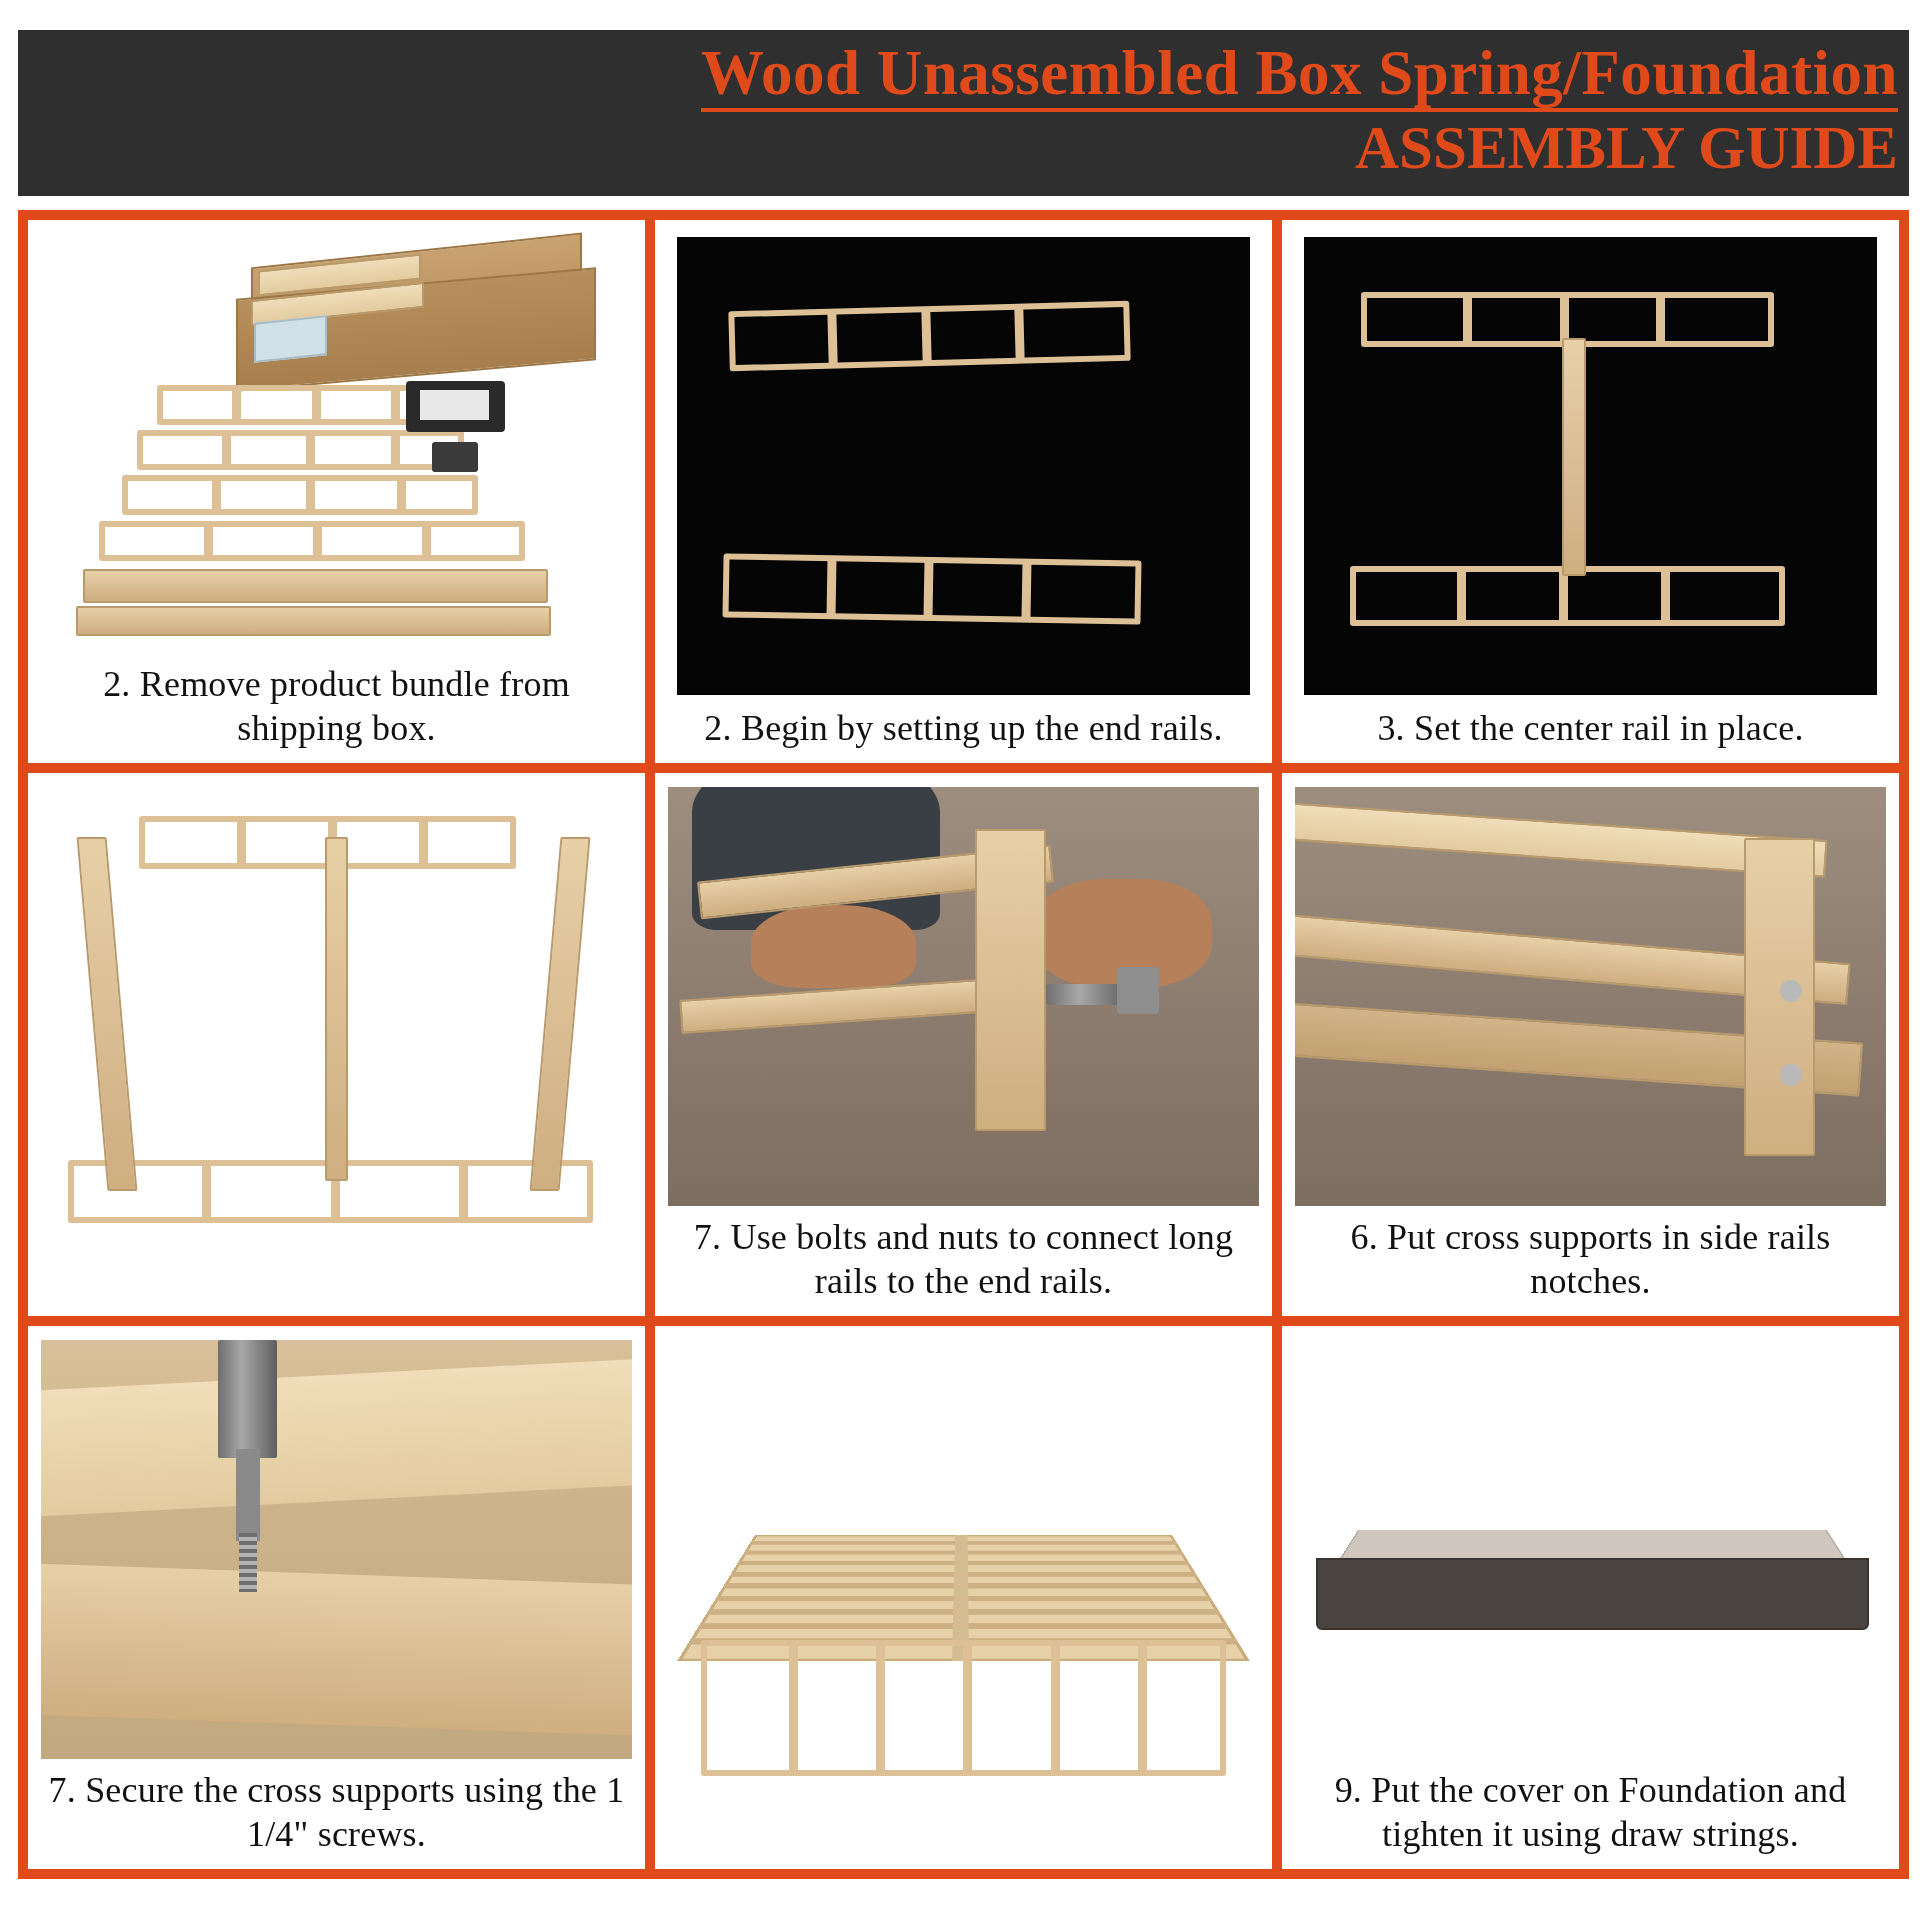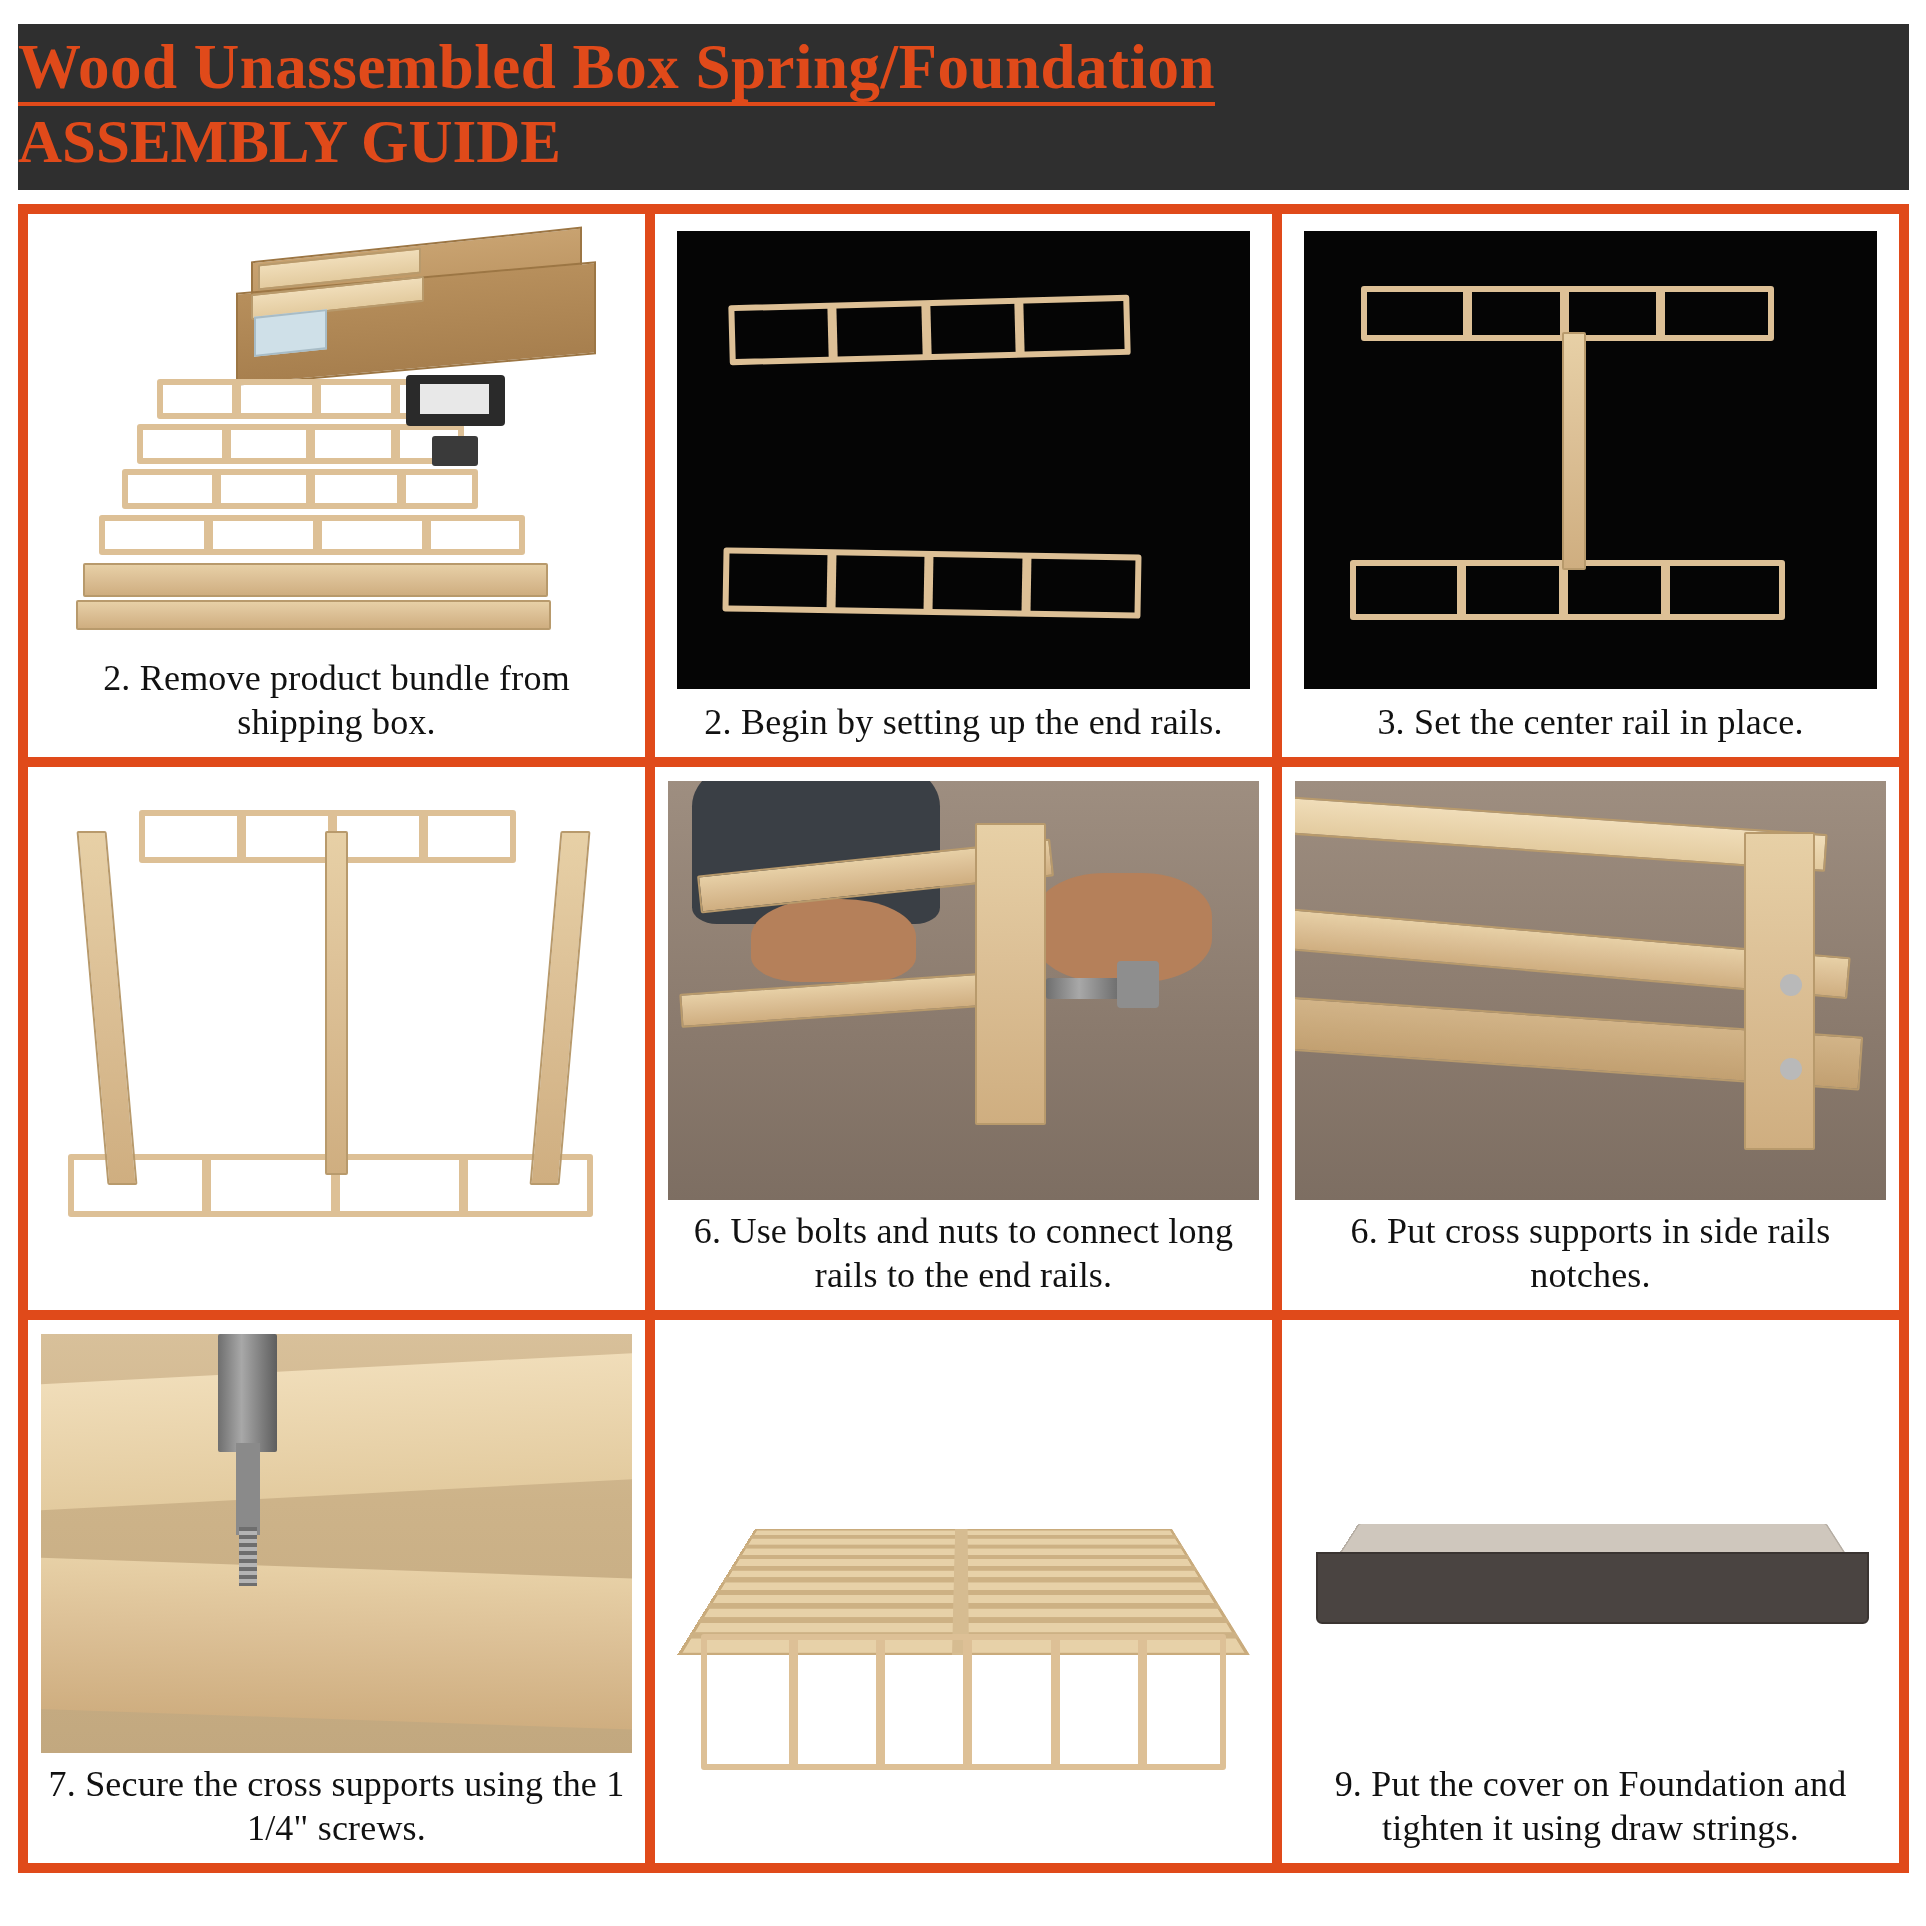--- a/index.html
+++ b/index.html
@@ -18,24 +18,24 @@
     width: 1927px;
     height: 1927px;
     box-sizing: border-box;
     padding: 0;
     background: #ffffff;
     position: relative;
   }
 
   
   .header {
-    margin: 24px 18px 0 18px;
+    margin: 30px 18px 0 18px;
     background: #2f2f2f;
-    padding: 10px 4px 16px 0;
-    text-align: left;
+    padding: 10px 11px 16px 0;
+    text-align: right;
   }
   .header-line1 {
     color: #e04a1a;
     font-size: 63px;
     font-weight: bold;
     letter-spacing: 0.5px;
     line-height: 1.05;
     display: inline-block;
     border-bottom: 4px solid #e04a1a;
     padding-bottom: 2px;
@@ -295,21 +295,21 @@
             <div class="shirt" style="left:4%;top:-6%;width:42%;height:40%;"></div>
             <div class="skin" style="left:14%;top:28%;width:28%;height:20%;border-radius:45% 45% 30% 30%;"></div>
             <div class="skin" style="left:62%;top:22%;width:30%;height:26%;border-radius:40%;"></div>
             <div class="wood" style="left:5%;top:18%;width:60%;height:9%;transform:rotate(-6deg);"></div>
             <div class="wood" style="left:2%;top:48%;width:58%;height:8%;transform:rotate(-4deg);"></div>
             <div class="wood" style="left:52%;top:10%;width:12%;height:72%;"></div>
             <div class="drillbit" style="left:64%;top:47%;width:14%;height:5%;border-radius:3px;"></div>
             <div style="position:absolute;left:76%;top:43%;width:7%;height:11%;background:#8e8e8e;border-radius:4px;"></div>
           </div>
         </div>
-        <div class="caption">6.  Use bolts and nuts to connect long rails to the end rails.</div>
+        <div class="caption">7.  Use bolts and nuts to connect long rails to the end rails.</div>
       </div>
 
       <div class="cell">
         <div class="cell-img">
           <div class="art" style="width:99%;height:99%;overflow:hidden;">
             <div class="carpet"></div>
             <div class="wood light" style="left:-2%;top:8%;width:92%;height:9%;transform:rotate(4deg);"></div>
             <div class="wood" style="left:-4%;top:36%;width:98%;height:10%;transform:rotate(5deg);"></div>
             <div class="wood dark" style="left:-4%;top:56%;width:100%;height:13%;transform:rotate(4deg);"></div>
             <div class="wood" style="left:76%;top:12%;width:12%;height:76%;"></div>

